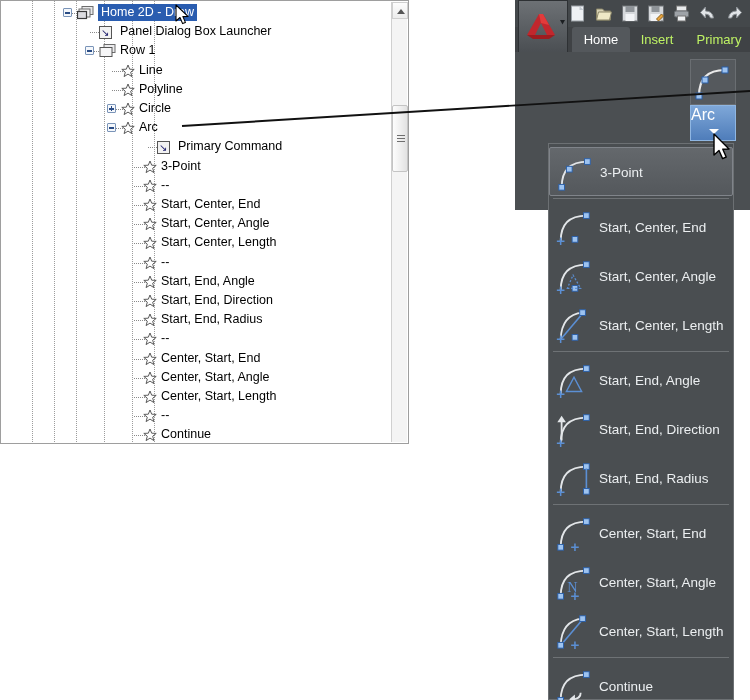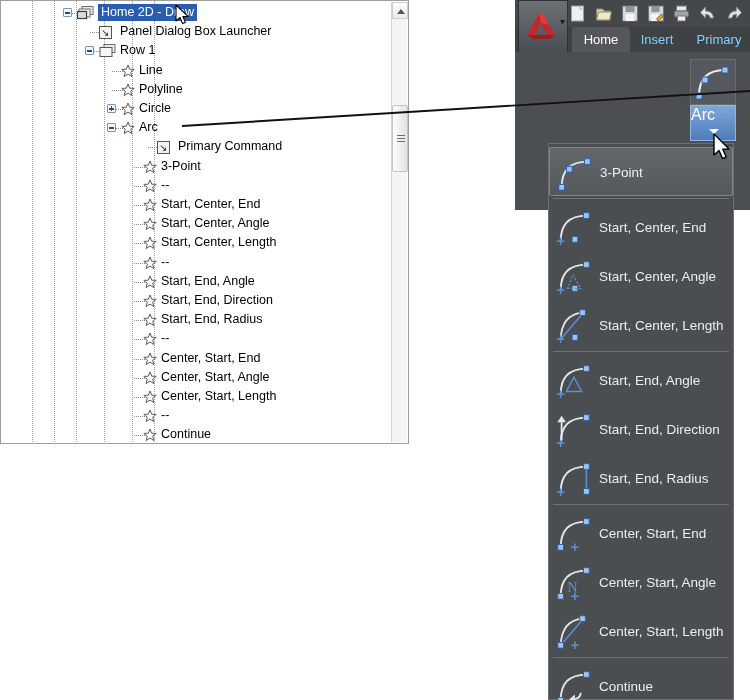--- a/index.html
+++ b/index.html
@@ -104,21 +104,21 @@
   #qat { position:absolute; left:0; top:0; width:235px; height:27px; background:#44484b; }
   #appbtn {
     position:absolute; left:3px; top:0px; width:50px; height:54px;
     background: linear-gradient(#6d7175,#4a4e52);
     border:1px solid #2e3134;
   }
   .qicon { position:absolute; top:5px; width:18px; height:17px; }
   #tabbar { position:absolute; left:57px; top:27px; width:193px; height:25px; }
   .rtab {
     position:absolute; top:0; height:25px; line-height:25px;
-    font-size:13px; color:#7dd3fc; text-align:center; padding:0 9px;
+    font-size:13px; color:#bef264; text-align:center; padding:0 9px;
   }
   .rtab.active { background:#54585c; color:#ffffff; border-radius:3px 3px 0 0;}
   #panelbar {
     position:absolute; left:0px; top:52px; width:235px; height:158px;
     background:#4b4f52;
   }
   .rcaret { position:absolute; width:0;height:0;
     border-left:5px solid transparent;border-right:5px solid transparent;
     border-top:5px solid #cfcfcf; }
   #arc-tile {

